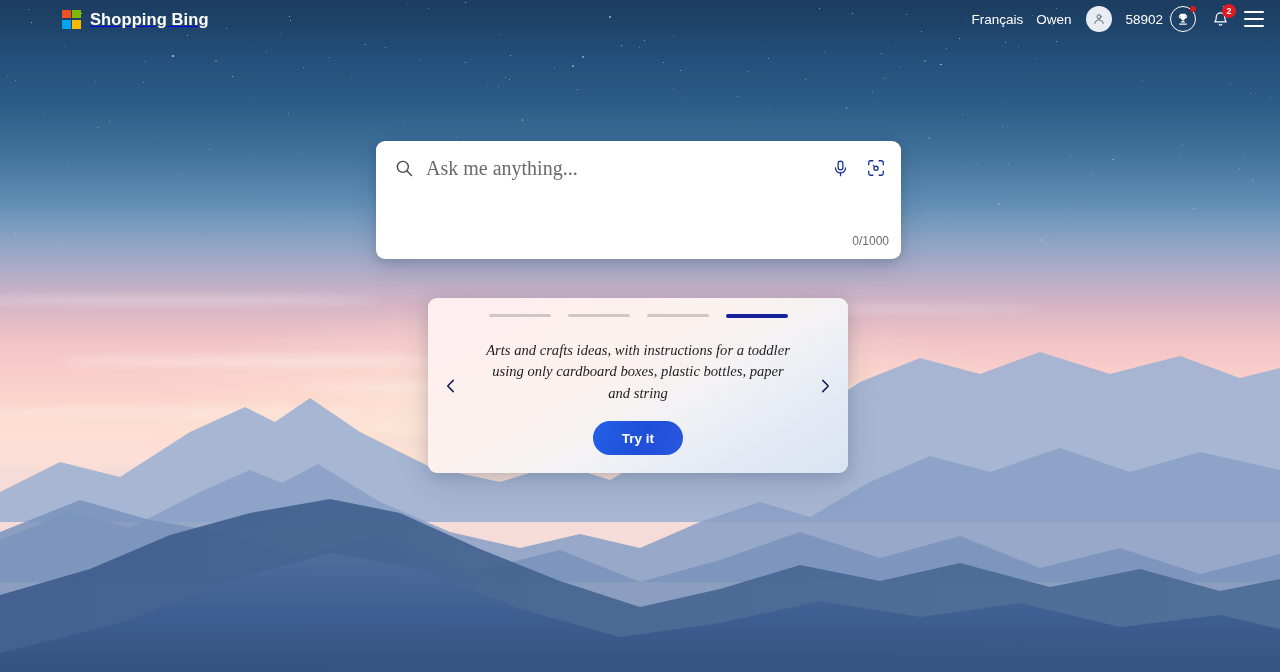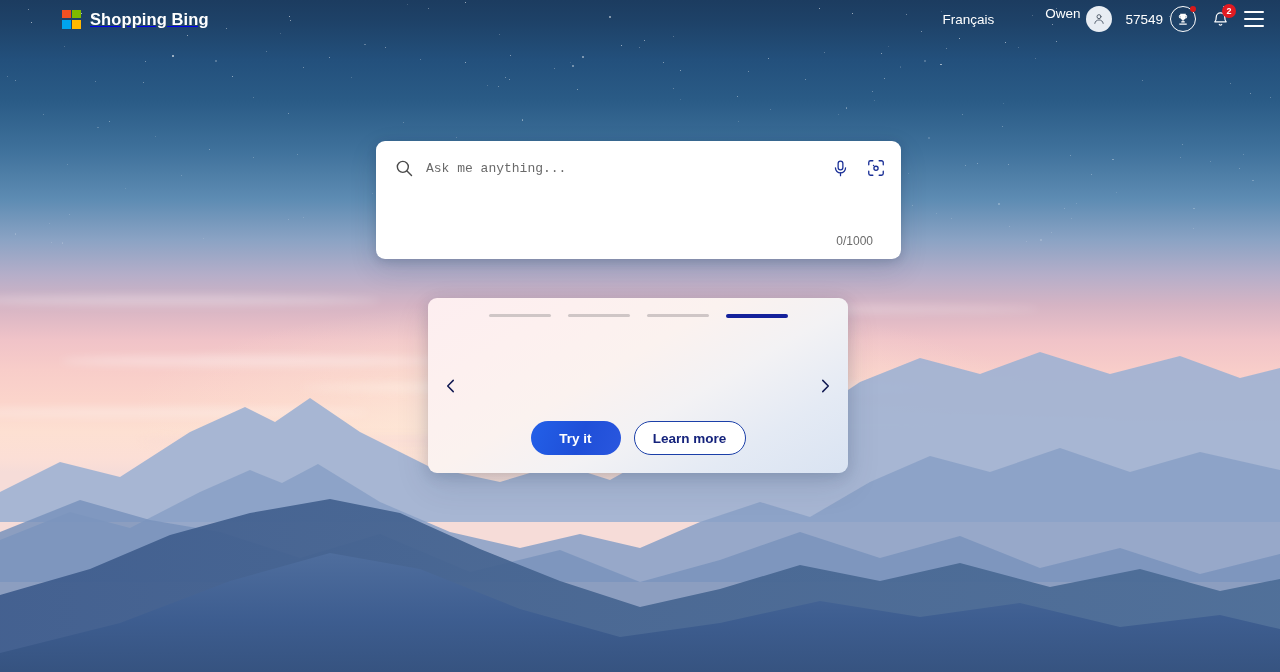--- a/index.html
+++ b/index.html
@@ -163,21 +163,21 @@
   .header-right {
     margin-left: auto;
     margin-right: 16px;
     display: flex;
     align-items: center;
     gap: 13px;
     height: 100%;
   }
   .h-lang { font-size: 13.5px; color:#fff; white-space: nowrap; }
   .h-user {
-    display: flex; align-items: flex-start; gap: 6px; margin-left: 38px;
+    display: flex; align-items: center; gap: 15px;
   }
   .h-user-name { font-size: 13.5px; color:#fff; }
   .avatar {
     width: 26px; height: 26px;
     border-radius: 50%;
     background: #e8edf3;
     display: flex; align-items: center; justify-content: center;
   }
   .avatar svg { width: 14px; height: 14px; }
   .h-rewards { display:flex; align-items:center; gap:7px; }
@@ -234,36 +234,36 @@
     height: 54px;
     display: flex;
     align-items: center;
     padding: 0 14px 0 18px;
   }
   .sb-search-icon { width: 20px; height: 20px; flex: 0 0 auto; }
   .sb-input {
     flex: 1 1 auto;
     border: none;
     outline: none;
-    font-family: Liberation Mono, monospace;
-    font-size: 13px;
+    font-family: Liberation Serif, serif;
+    font-size: 20px;
     color: #2b2b2b;
     background: transparent;
     margin-left: 12px;
   }
   .sb-input::placeholder { color: #6a6a6a; }
   .sb-actions { display: flex; align-items: center; gap: 14px; flex: 0 0 auto; }
   .sb-icon-btn {
     width: 22px; height: 22px;
     display: flex; align-items: center; justify-content: center;
     background: none; border: none; cursor: pointer; padding: 0;
   }
   .sb-counter {
     position: absolute;
-    right: 28px;
+    right: 12px;
     bottom: 11px;
     font-size: 12px;
     color: #6b6b6b;
   }
 
   
   .card {
     position: absolute;
     left: 428px;
     top: 298px;
@@ -611,21 +611,21 @@
         <span class="h-user-name">Owen</span>
         <span class="avatar">
           <svg viewBox="0 0 24 24" fill="none" stroke="#55606e" stroke-width="1.7" stroke-linecap="round" stroke-linejoin="round">
             <circle cx="12" cy="8" r="3.4"></circle>
             <path d="M4.8 19.5c.6-3.7 3.6-5.9 7.2-5.9s6.6 2.2 7.2 5.9"></path>
           </svg>
         </span>
       </div>
 
       <div class="h-rewards">
-        <span class="h-points">57549</span>
+        <span class="h-points">58902</span>
         <span class="reward-badge">
           <span class="dot"></span>
           <svg viewBox="0 0 24 24" width="14" height="14" fill="#ffffff">
             <path d="M7.2 3.2h9.6v2.1c1.4 0 2.4 1 2.4 2.3 0 1.9-1.5 3.4-3.4 3.6-.6 1.2-1.7 2.1-3 2.4v2.3h2.2v2H9v-2h2.2v-2.3c-1.3-.3-2.4-1.2-3-2.4C6.3 10.9 4.8 9.4 4.8 7.6c0-1.3 1-2.3 2.4-2.3V3.2zm0 3.6c-.5 0-.9.4-.9.8 0 .9.6 1.6 1.4 1.9-.3-.8-.5-1.7-.5-2.7zm9.6 0c0 1-.2 1.9-.5 2.7.8-.3 1.4-1 1.4-1.9 0-.4-.4-.8-.9-.8zM5.6 19.8h12.8v1.9H5.6z"></path>
           </svg>
         </span>
       </div>
 
       <div class="bell-wrap">
         <svg viewBox="0 0 24 24" width="17" height="17" fill="none" stroke="#ffffff" stroke-width="1.7" stroke-linecap="round" stroke-linejoin="round">
@@ -688,27 +688,27 @@
       <span class="pbar"></span>
       <span class="pbar active"></span>
     </div>
 
     <button class="arrow prev">
       <svg viewBox="0 0 24 24" width="18" height="18" fill="none" stroke="#141c54" stroke-width="2" stroke-linecap="round" stroke-linejoin="round">
         <path d="M15 4.5L7.6 12 15 19.5"></path>
       </svg>
     </button>
 
+    <div class="card-text">Arts and crafts ideas, with instructions for a toddler using only cardboard boxes, plastic bottles, paper and string</div>
 
     <button class="arrow next">
       <svg viewBox="0 0 24 24" width="18" height="18" fill="none" stroke="#141c54" stroke-width="2" stroke-linecap="round" stroke-linejoin="round">
         <path d="M9 4.5L16.4 12 9 19.5"></path>
       </svg>
     </button>
 
     <div class="card-buttons">
       <button class="btn-primary">Try it</button>
-      <button class="btn-secondary">Learn more</button>
     </div>
 
   </div>
 
 </div>
 
 </body></html>

